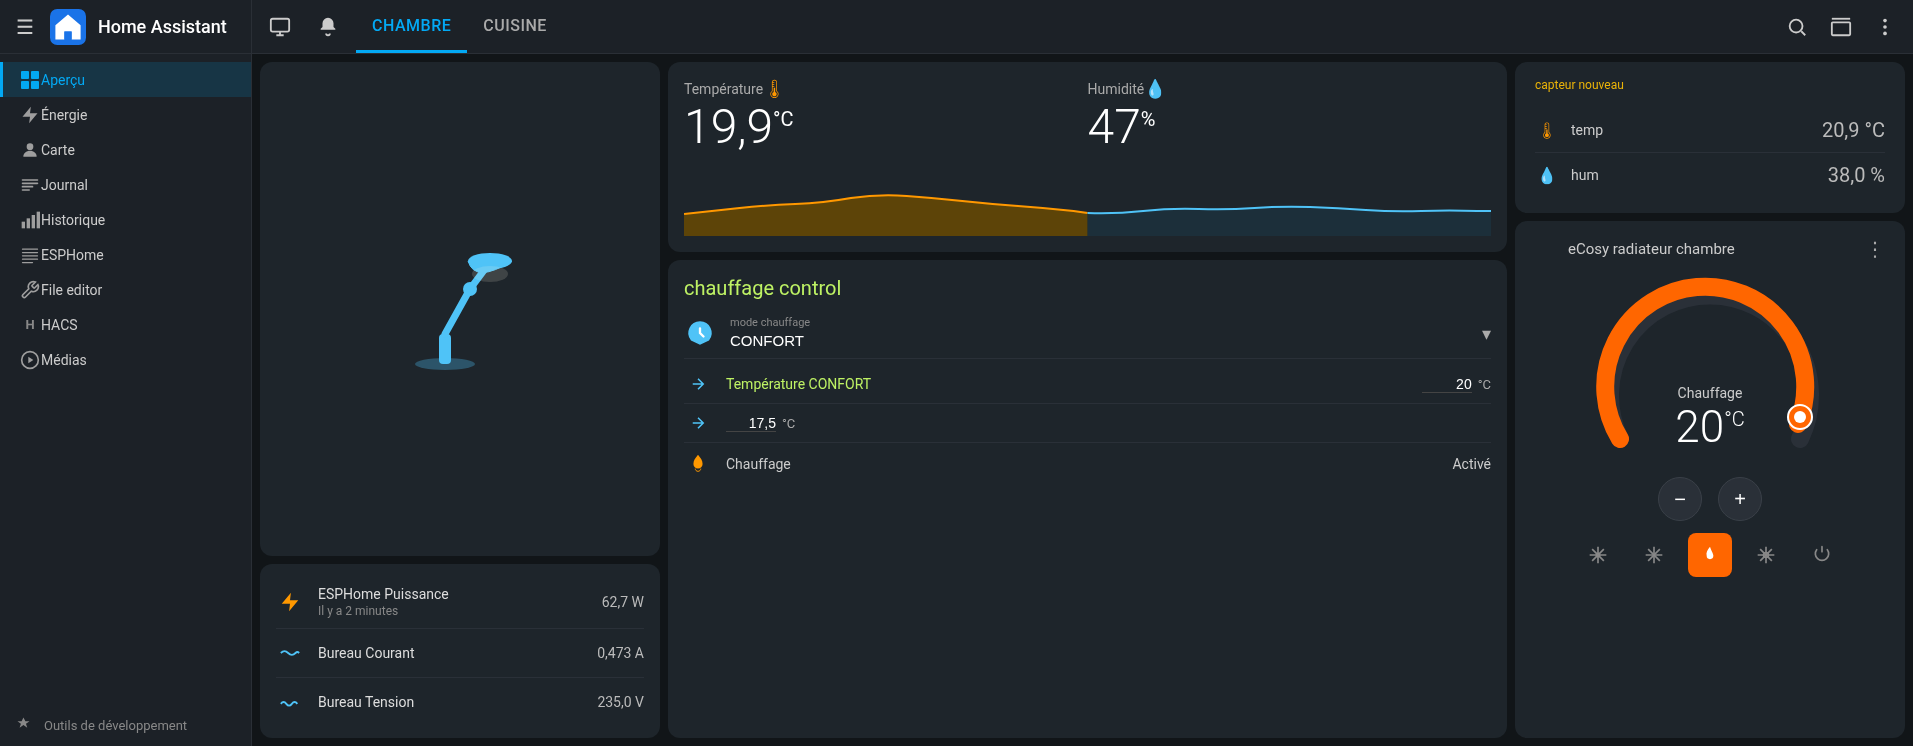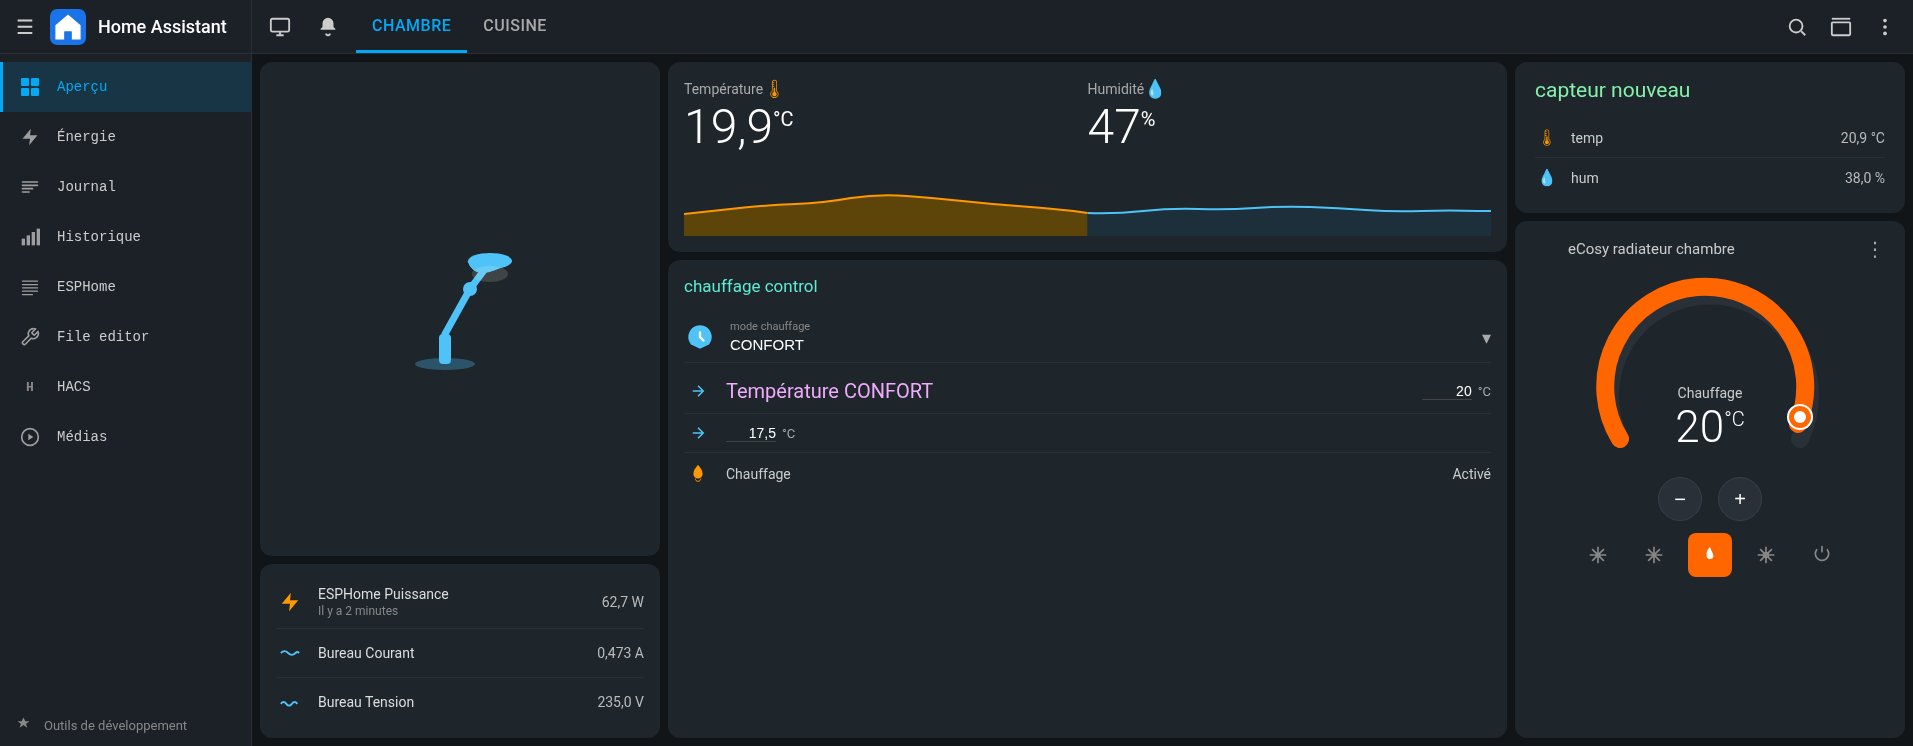--- a/index.html
+++ b/index.html
@@ -50,26 +50,25 @@
       color: #ccc;
     }
     .sidebar-nav {
       flex: 1;
       padding: 8px 0;
     }
     .nav-item {
       display: flex;
       align-items: center;
       padding: 0 16px;
-      height: 50px;
+      height: 35px;
       cursor: pointer;
-      gap: 16px;
+      gap: 0;
       border-left: 3px solid transparent;
       transition: background 0.2s;
-      font-family: Liberation Mono, monospace;
     }
     .nav-item.active {
       background: rgba(3, 169, 244, 0.15);
       border-left: 3px solid #03a9f4;
     }
     .nav-item.active .nav-label { color: #03a9f4; }
     .nav-icon {
       width: 22px;
       height: 22px;
       display: flex;
@@ -283,24 +282,24 @@
       margin-top: 8px;
       position: relative;
     }
 
     
     .chauffage-card {
       flex: 1;
       padding: 16px;
     }
     .chauffage-title {
-      font-size: 17px;
+      font-size: 20px;
       font-weight: 400;
-      color: #5eead4;
-      margin-bottom: 24px;
+      color: #bef264;
+      margin-bottom: 16px;
     }
     .mode-row {
       display: flex;
       align-items: center;
       gap: 14px;
       margin-bottom: 8px;
     }
     .mode-icon {
       width: 32px;
       height: 32px;
@@ -350,22 +349,22 @@
     .temp-row-icon {
       width: 28px;
       display: flex;
       align-items: center;
       justify-content: center;
       color: #4fc3f7;
       font-size: 16px;
     }
     .temp-row-label {
       flex: 1;
-      font-size: 20px;
-      color: #f0abfc;
+      font-size: 14px;
+      color: #bef264;
     }
     .temp-row-value {
       display: flex;
       align-items: center;
       gap: 6px;
     }
     .temp-input {
       background: transparent;
       border: none;
       border-bottom: 1px solid #444;
@@ -400,42 +399,42 @@
       gap: 8px;
       width: 390px;
       min-width: 390px;
     }
 
     
     .capteur-card {
       padding: 16px 20px;
     }
     .capteur-title {
-      font-size: 21px;
+      font-size: 12px;
       font-weight: 400;
-      color: #86efac;
+      color: #eab308;
       margin-bottom: 16px;
     }
     .capteur-row {
       display: flex;
       align-items: center;
       padding: 10px 0;
       border-bottom: 1px solid #2a3038;
       gap: 12px;
     }
     .capteur-row:last-child { border-bottom: none; }
     .capteur-icon {
       width: 24px;
       display: flex;
       align-items: center;
       justify-content: center;
       font-size: 16px;
     }
     .capteur-name { flex: 1; font-size: 14px; color: #ccc; }
-    .capteur-value { font-size: 14px; color: #bbb; }
+    .capteur-value { font-size: 20px; color: #bbb; }
 
     
     .ecosy-card {
       flex: 1;
       padding: 16px 20px;
       position: relative;
     }
     .ecosy-header {
       display: flex;
       justify-content: space-between;
@@ -566,20 +565,29 @@
 
     <div class="nav-item">
       <span class="nav-icon">
         <svg width="20" height="20" viewBox="0 0 24 24" fill="currentColor">
           <path d="M13 2L3 14h9l-1 8 10-12h-9l1-8z"></path>
         </svg>
       </span>
       <span class="nav-label">Énergie</span>
     </div>
 
+    <div class="nav-item">
+      <span class="nav-icon">
+        <svg width="20" height="20" viewBox="0 0 24 24" fill="currentColor">
+          <circle cx="12" cy="8" r="4"></circle>
+          <path d="M4 20c0-4 3.6-7 8-7s8 3 8 7"></path>
+        </svg>
+      </span>
+      <span class="nav-label">Carte</span>
+    </div>
 
     <div class="nav-item">
       <span class="nav-icon">
         <svg width="20" height="20" viewBox="0 0 24 24" fill="currentColor">
           <path d="M3 6h18M3 10h18M3 14h12M3 18h8" stroke="currentColor" stroke-width="2" stroke-linecap="round" fill="none"></path>
         </svg>
       </span>
       <span class="nav-label">Journal</span>
     </div>
 

